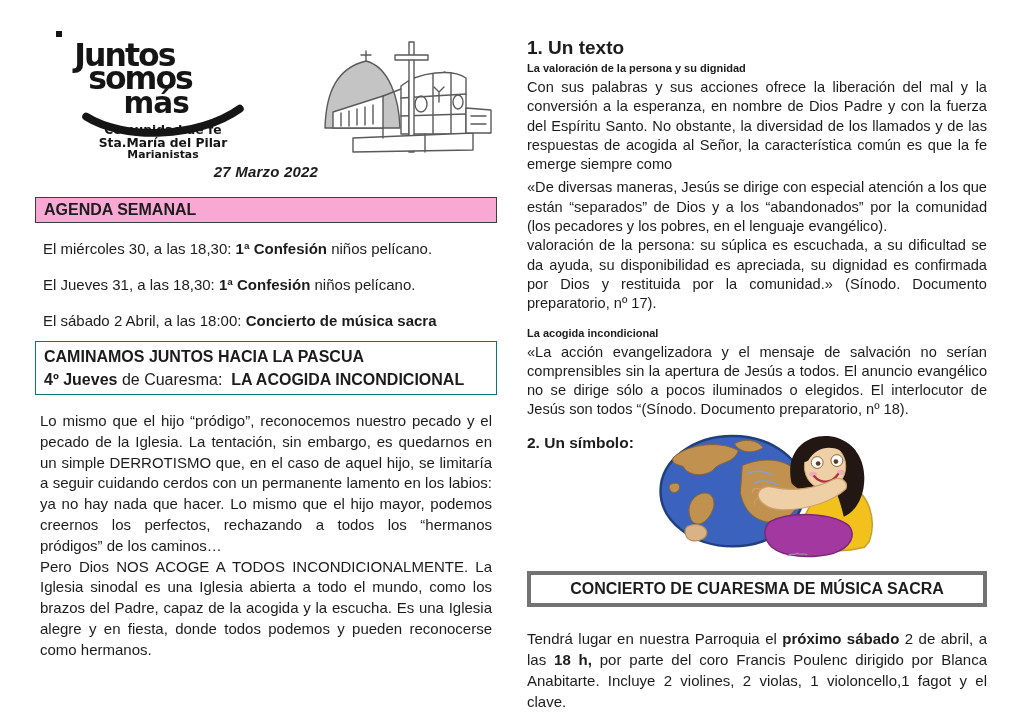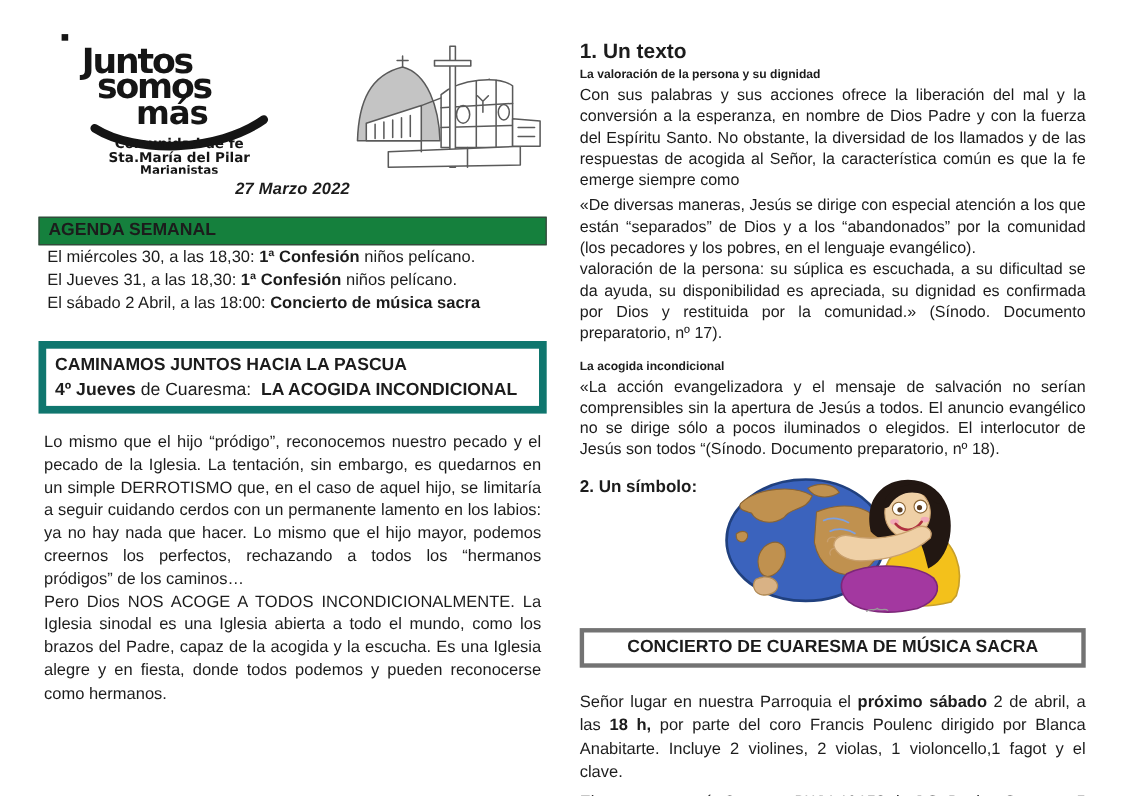--- a/index.html
+++ b/index.html
@@ -13,26 +13,26 @@
   .col-right { left:527px; top:38px; width:460px; }
 
   
   .header { position:relative; height:130px; }
   .logo-mark { position:absolute; left:21px; top:1px; width:6px; height:6px; background:#151515; }
   .logo-svg   { position:absolute; left:26px; top:0;  width:200px; height:128px; }
   .church-svg { position:absolute; left:286px; top:6px; width:176px; height:124px; }
   .date-line { text-align:center; font-weight:bold; font-style:italic; font-size:15px; margin-top:3px; letter-spacing:.2px; }
 
   .titlebox {
-    border:1px solid #3d3d3d; background:#15803d;
+    border:1px solid #3d3d3d; background:#f9a8d4;
     font-weight:bold; font-size:16px; padding:3px 8px; margin-top:17px;
   }
-  .agenda-item { font-size:15px; line-height:21px; padding-left:8px; }
+  .agenda-item { font-size:15px; line-height:21px; margin-top:15px; padding-left:8px; }
 
-  .pascua-box { border:7px solid #0f766e; padding:3px 8px; margin-top:24px; }
+  .pascua-box { border:1px solid #0f766e; padding:3px 8px; margin-top:10px; }
   .pascua-line { font-size:16px; line-height:23px; }
 
   .bodytext { margin-top:16px; padding:0 5px; font-size:15px; line-height:20.8px; text-align:justify; }
   .bodytext .p { text-align:justify; }
 
   
   .rc-h1 { font-size:19px; font-weight:bold; line-height:20px; }
   .rc-h2 { font-size:11px;  font-weight:bold; line-height:20px; }
   .rc-p  { font-size:14.6px; line-height:19.3px; text-align:justify; }
   .gap4  { margin-top:4px; }
@@ -176,15 +176,15 @@
       <path d="M44 98 C52 94 62 96 64 103 C65 110 56 114 48 112 C42 110 40 102 44 98 Z" fill="#d9b285" stroke="#b08a55" stroke-width="1.2"></path>
 
       <path d="M146 128 C149 124 153 128 156 125 C159 128 163 124 166 127" fill="none" stroke="#9a9a9a" stroke-width="1.2"></path>
     </svg>
   </div>
 
   <div class="concert-box">
     <span>CONCIERTO DE CUARESMA DE MÚSICA SACRA</span>
   </div>
 
-  <div class="concert-p concert-p1"><span>Señor lugar en nuestra Parroquia el </span><span style="font-weight: bold;">próximo sábado</span><span> 2 de abril, a las </span><span style="font-weight: bold;">18 h,</span><span> por parte del coro Francis Poulenc dirigido por Blanca Anabitarte. Incluye 2 violines, 2 violas, 1 violoncello,1 fagot y el clave.</span></div>
+  <div class="concert-p concert-p1"><span>Tendrá lugar en nuestra Parroquia el </span><span style="font-weight: bold;">próximo sábado</span><span> 2 de abril, a las </span><span style="font-weight: bold;">18 h,</span><span> por parte del coro Francis Poulenc dirigido por Blanca Anabitarte. Incluye 2 violines, 2 violas, 1 violoncello,1 fagot y el clave.</span></div>
   <div class="concert-p concert-p2"><span>El </span><span style="font-weight: bold;">programa</span><span> será: Cantatas BWV 4&amp;150 de J.S. Bach y Sonata a 5 TWV 44:5 de G.P. Teleman</span></div>
 </div>
 
 </body></html>

